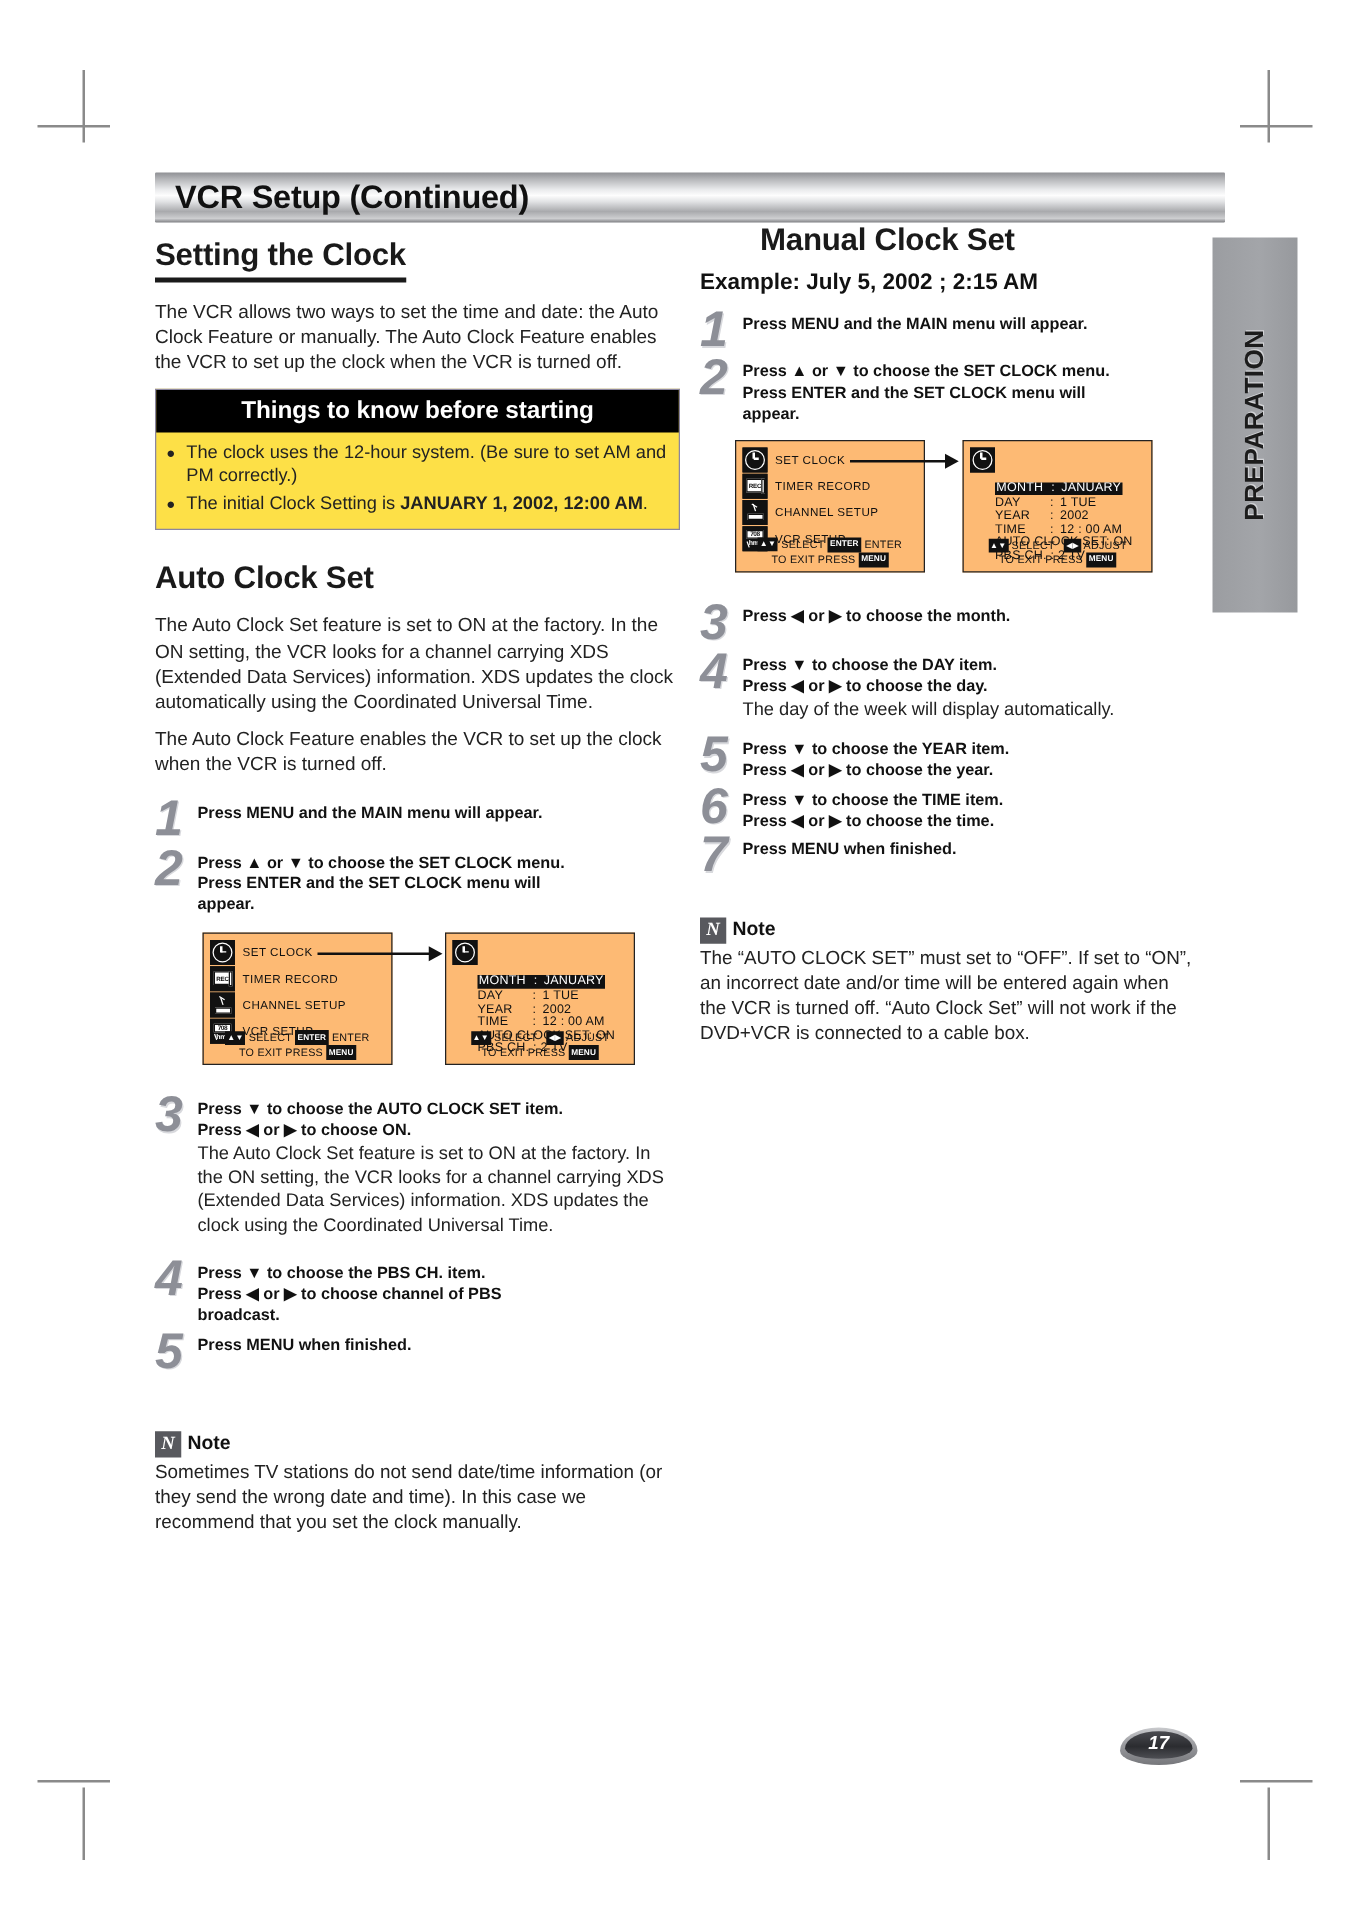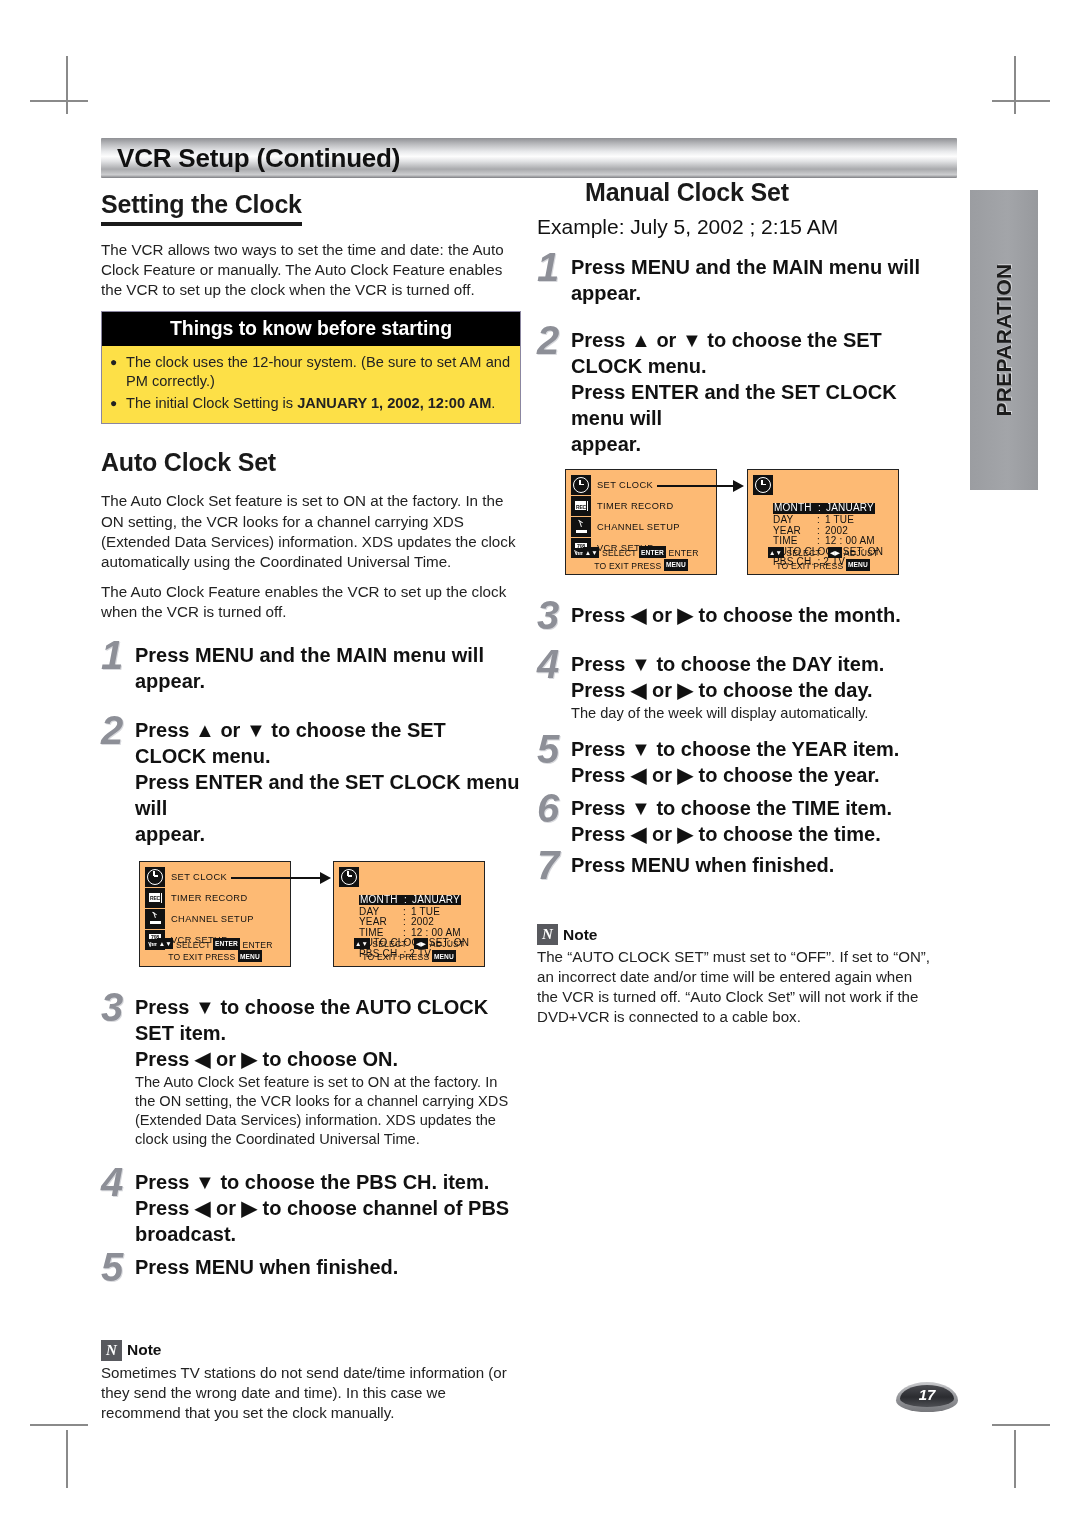--- a/index.html
+++ b/index.html
@@ -15,21 +15,21 @@
   }
 
   
   .cropmark { position: absolute; background: #8a8a8a; }
   .cm-v { width: 2px; height: 58px; }
   .cm-h { width: 58px; height: 2px; }
 
   
   .page {
     position: absolute;
-    left: 101px; top: 138px;
+    left: 124px; top: 138px;
     width: 856px; height: 1290px;
   }
 
   
   .titlebar {
     position: relative;
     width: 856px; height: 40px;
     background: linear-gradient(to bottom,
         #8f9094 0%, #b7b8bb 14%, #e9eaec 34%, #fdfdfd 46%,
         #e2e3e5 58%, #a9aaad 78%, #cdced0 92%, #7e7f83 100%);
@@ -109,21 +109,21 @@
     font-size: 40px;
     font-weight: bold;
     font-style: italic;
     color: #8d8f97;
     text-shadow: 1px 1px 0 #d8d9dd;
     line-height: 1;
     font-family: "Liberation Sans", sans-serif;
   }
   .step .lines { padding-top: 1px; }
   .step .l {
-    font-size: 20px;
+    font-size: 13px;
     font-weight: bold;
     line-height: 1.30;
     color: #111;
   }
   .step .sub {
     font-size: 14.6px;
     font-weight: normal;
     line-height: 1.32;
     color: #222;
     margin-top: 1px;
@@ -515,21 +515,21 @@
       <span class="note-ico">N</span>
       <span class="note-title">Note</span>
     </div>
     <div class="note-body">Sometimes TV stations do not send date/time information (or they send the wrong date and time). In this case we recommend that you set the clock manually.</div>
   </div>
 
   <div class="col-right">
 
     <h2 class="sec nounder" style="margin-bottom:8px;margin-left:48px;">Manual Clock Set</h2>
 
-    <div class="l" style="font-size:21px; font-weight:normal; color:#111; margin-bottom:4px;">Example: July 5, 2002 ; 2:15 AM</div>
+    <div class="l" style="font-size:18px; font-weight:bold; color:#111; margin-bottom:4px;">Example: July 5, 2002 ; 2:15 AM</div>
 
     
     <div class="step" style="margin-top:14px;">
       <span class="num">1</span>
       <div class="lines">
         <div class="l">Press MENU and the MAIN menu will appear.</div>
       </div>
     </div>
 
     

